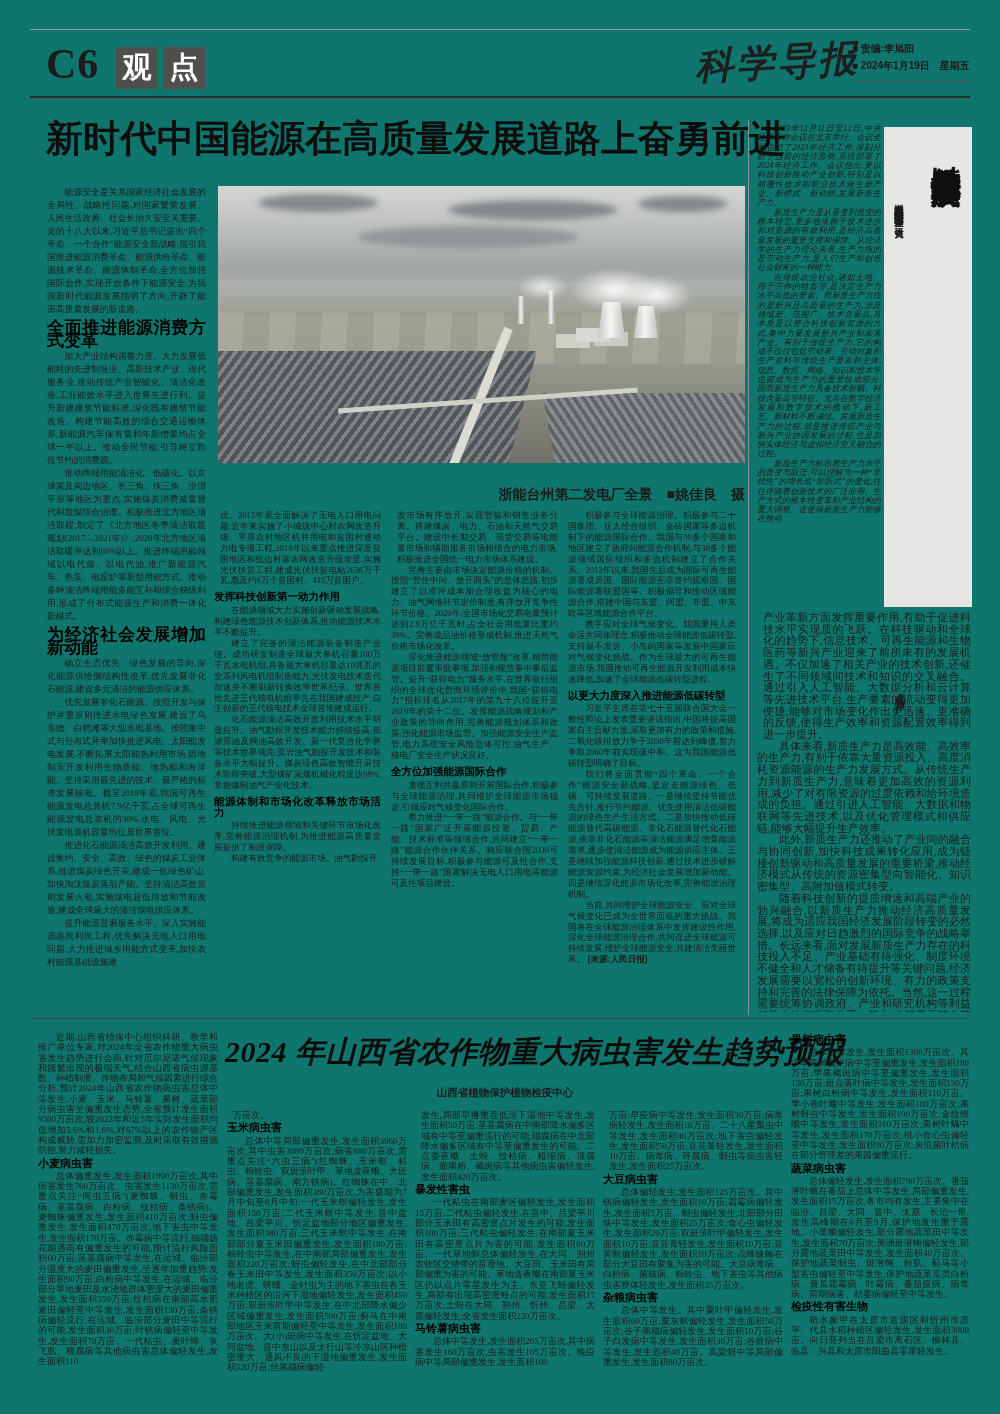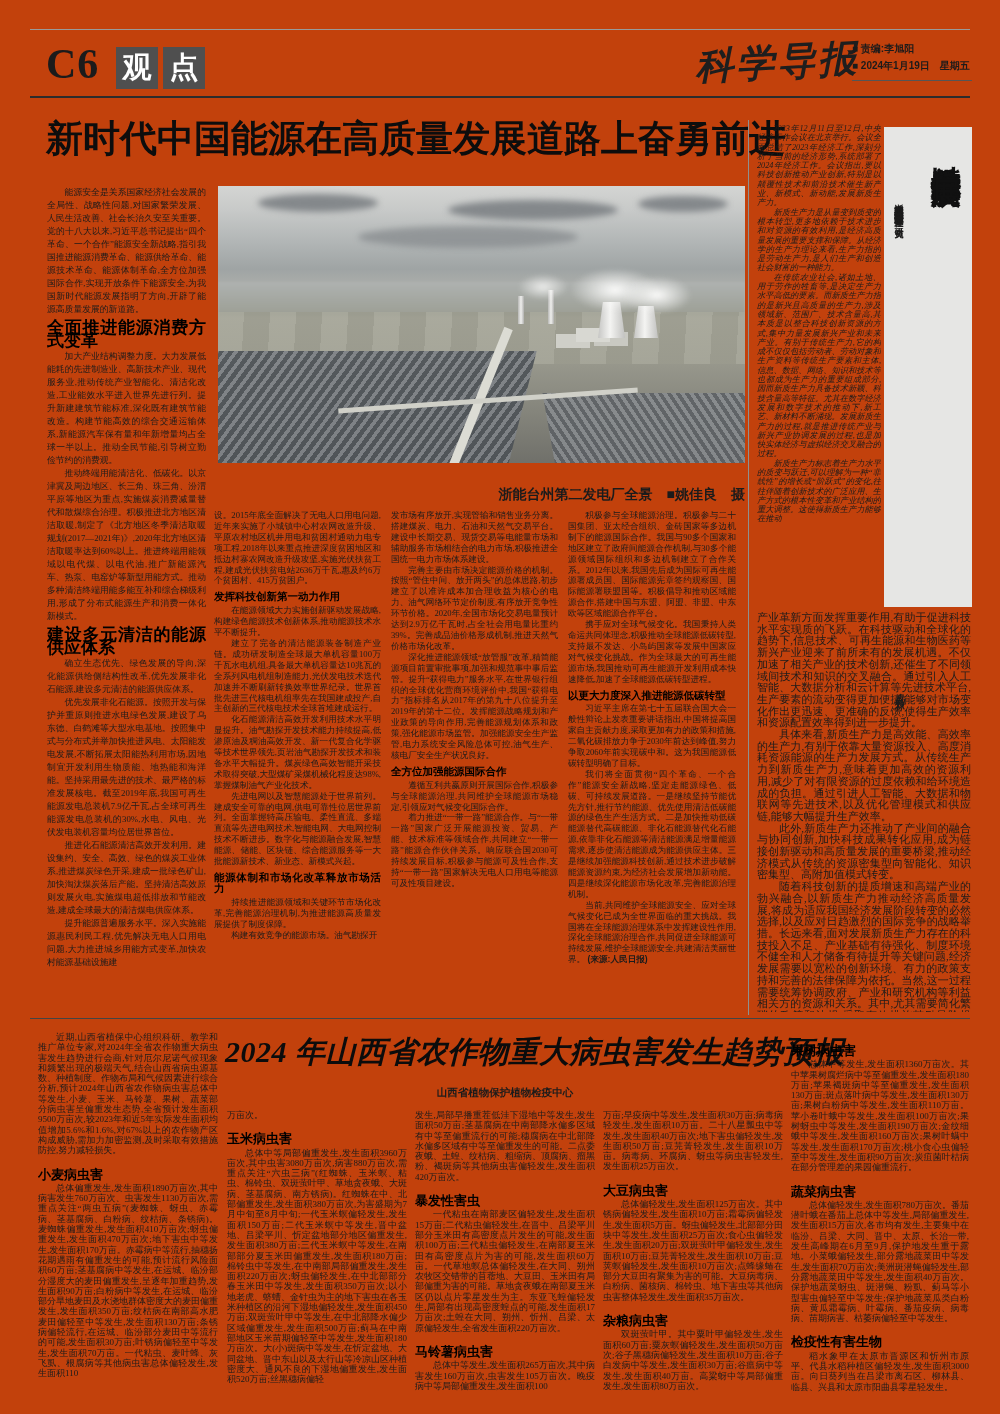--- a/index.html
+++ b/index.html
@@ -1,19 +1,19 @@
 <!DOCTYPE html>
 <html><head>
 <meta charset="utf-8">
 <style>
   html,body{margin:0;padding:0;}
   body{background:#888;}
   .page{
     position:relative;width:1000px;height:1414px;margin:0 auto;
-    background:#c2410c;overflow:hidden;color:#1b1b1b;
+    background:#0f766e;overflow:hidden;color:#1b1b1b;
     font-family:"Liberation Serif","DejaVu Serif",serif;
   }
   
   .top-rule{position:absolute;left:30px;top:29px;width:940px;height:1px;background:#9a9a9a;}
   .edition{position:absolute;left:46px;top:40px;font-size:42px;font-weight:bold;
     font-family:"Liberation Serif","DejaVu Serif",serif;letter-spacing:1px;}
   .badge{position:absolute;top:47px;width:42px;height:42px;background:#4f4f4f;color:#fff;
     display:flex;align-items:center;justify-content:center;font-size:29px;font-weight:bold;
     font-family:"Liberation Sans","DejaVu Sans",sans-serif;}
   .badge.b1{left:116px;} .badge.b2{left:163px;}
@@ -24,21 +24,21 @@
     font-family:"Liberation Sans","DejaVu Sans",sans-serif;line-height:17px;
     border-bottom:1px solid #555;padding-bottom:6px;}
   .hdr-rule{position:absolute;left:30px;top:96px;width:940px;height:2px;background:#2c2c2c;}
 
   
   .e-headline{position:absolute;left:46px;top:114px;width:700px;text-align:center;
     font-size:37px;font-weight:900;letter-spacing:0px;white-space:nowrap;
     font-family:"Liberation Sans","DejaVu Sans",sans-serif;color:#0d0d0d;}
   .ncol{position:absolute;overflow:hidden;text-align:justify;}
   .ncol .para{margin:0;text-indent:2em;}
-  .ncol .para.noindent{text-indent:0;}
+  .ncol .para.noindent{text-indent:0;margin-left:6px;}
   .ncol .subhead{margin:5px 0 3px 0;font-family:"Liberation Sans","DejaVu Sans",sans-serif;
     font-weight:bold;color:#000;}
   .e-col1{left:47px;top:186px;width:159px;height:826px;font-size:8.8px;line-height:13px;}
   .e-col1 .subhead{font-size:17px;}
   .e-c234{top:510px;height:503px;font-size:8.6px;line-height:10.9px;}
   .e-col2{left:214px;width:167px;}
   .e-col3{left:391px;width:167px;}
   .e-col4{left:568px;width:168px;}
   .e-c234 .subhead{font-size:10.5px;}
   .src-tag{font-weight:bold;font-family:"Liberation Sans","DejaVu Sans",sans-serif;}
@@ -89,21 +89,21 @@
   
   .mid-rule{position:absolute;left:30px;top:1018px;width:940px;height:1px;background:#444;}
 
   
   .p-headline{position:absolute;left:225px;top:1032px;width:560px;text-align:center;
     font-size:30px;font-weight:900;font-style:italic;letter-spacing:0.5px;white-space:nowrap;
     font-family:"Liberation Serif","DejaVu Serif",serif;color:#0c0c0c;}
   .p-byline{position:absolute;left:225px;top:1086px;width:560px;text-align:center;
     font-size:10.5px;font-weight:bold;font-family:Liberation Mono, monospace;}
   .p-col{font-size:9px;line-height:10.3px;}
-  .p-col .subhead{font-size:13px;margin:14px 0 3px 0;}
+  .p-col .subhead{font-size:11px;margin:2px 0 3px 0;}
   .p-col1{left:38px;top:1032px;width:180px;height:382px;}
   .p-col2{left:227px;top:1110px;width:180px;height:304px;}
   .p-col3{left:415px;top:1110px;width:180px;height:304px;}
   .p-col4{left:603px;top:1110px;width:180px;height:304px;}
   .p-col5{left:791px;top:1032px;width:178px;height:382px;}
 </style>
 </head>
 <body>
 
 <div class="page">
@@ -145,33 +145,32 @@
     <div class="ph ph-steam" style="left:404px;top:90px;width:70px;height:38px;"></div>
     <div class="ph ph-steam" style="left:300px;top:88px;width:50px;height:26px;opacity:.8;"></div>
   </div>
   <div class="photo-caption">浙能台州第二发电厂全景　■姚佳良　摄</div>
 
   <div class="ncol e-col1">
       <p class="para">能源安全是关系国家经济社会发展的全局性、战略性问题,对国家繁荣发展、人民生活改善、社会长治久安至关重要。党的十八大以来,习近平总书记提出“四个革命、一个合作”能源安全新战略,指引我国推进能源消费革命、能源供给革命、能源技术革命、能源体制革命,全方位加强国际合作,实现开放条件下能源安全,为我国新时代能源发展指明了方向,开辟了能源高质量发展的新道路。</p>
       <h4 class="subhead">全面推进能源消费方式变革</h4>
       <p class="para">加大产业结构调整力度。大力发展低能耗的先进制造业、高新技术产业、现代服务业,推动传统产业智能化、清洁化改造,工业能效水平进入世界先进行列。提升新建建筑节能标准,深化既有建筑节能改造。构建节能高效的综合交通运输体系,新能源汽车保有量和年新增量均占全球一半以上。推动全民节能,引导树立勤俭节约的消费观。</p>
       <p class="para">推动终端用能清洁化、低碳化。以京津冀及周边地区、长三角、珠三角、汾渭平原等地区为重点,实施煤炭消费减量替代和散煤综合治理。积极推进北方地区清洁取暖,制定了《北方地区冬季清洁取暖规划(2017—2021年)》,2020年北方地区清洁取暖率达到60%以上。推进终端用能领域以电代煤、以电代油,推广新能源汽车、热泵、电窑炉等新型用能方式。推动多种清洁终端用能多能互补和综合梯级利用,形成了分布式能源生产和消费一体化新模式。</p>
-      <h4 class="subhead">建设多元清洁的能源供应体系</h4>
+      <h4 class="subhead">为经济社会发展增加新动能</h4>
       <p class="para">确立生态优先、绿色发展的导向,深化能源供给侧结构性改革,优先发展非化石能源,建设多元清洁的能源供应体系。</p>
       <p class="para">优先发展非化石能源。按照开发与保护并重原则推进水电绿色发展,建设了乌东德、白鹤滩等大型水电基地。按照集中式与分布式并举加快推进风电、太阳能发电发展,不断拓展太阳能热利用市场,因地制宜开发利用生物质能、地热能和海洋能。坚持采用最先进的技术、最严格的标准发展核电。截至2019年底,我国可再生能源发电总装机7.9亿千瓦,占全球可再生能源发电总装机的30%,水电、风电、光伏发电装机容量均位居世界首位。</p>
       <p class="para">推进化石能源清洁高效开发利用。建设集约、安全、高效、绿色的煤炭工业体系,推进煤炭绿色开采,建成一批绿色矿山,加快淘汰煤炭落后产能。坚持清洁高效原则发展火电,实施煤电超低排放和节能改造,建成全球最大的清洁煤电供应体系。</p>
       <p class="para">提升能源普遍服务水平。深入实施能源惠民利民工程,优先解决无电人口用电问题,大力推进城乡用能方式变革,加快农村能源基础设施建</p>
     </div>
   <div class="ncol e-c234 e-col2">
       <p class="para noindent">设。2015年底全面解决了无电人口用电问题,近年来实施了小城镇中心村农网改造升级、平原农村地区机井用电和贫困村通动力电专项工程,2018年以来重点推进深度贫困地区和抵边村寨农网改造升级攻坚,实施光伏扶贫工程,建成光伏扶贫电站2636万千瓦,惠及约6万个贫困村、415万贫困户。</p>
       <h4 class="subhead">发挥科技创新第一动力作用</h4>
       <p class="para">在能源领域大力实施创新驱动发展战略,构建绿色能源技术创新体系,推动能源技术水平不断提升。</p>
       <p class="para">建立了完备的清洁能源装备制造产业链。成功研发制造全球最大单机容量100万千瓦水电机组,具备最大单机容量达10兆瓦的全系列风电机组制造能力,光伏发电技术迭代加速并不断刷新转换效率世界纪录。世界首批先进三代核电机组率先在我国建成投产,自主创新的三代核电技术全球首堆建成运行。</p>
       <p class="para">化石能源清洁高效开发利用技术水平明显提升。油气勘探开发技术能力持续提高,低渗原油及稠油高效开发、新一代复合化学驱等技术世界领先,页岩油气勘探开发技术和装备水平大幅提升。煤炭绿色高效智能开采技术取得突破,大型煤矿采煤机械化程度达98%,掌握煤制油气产业化技术。</p>
-      <p class="para">先进电网以及智慧能源处于世界前列。建成安全可靠的电网,供电可靠性位居世界前列。全面掌握特高压输电、柔性直流、多端直流等先进电网技术,智能电网、大电网控制技术不断进步。数字化与能源融合发展,智慧能源、储能、区块链、综合能源服务等一大批能源新技术、新业态、新模式兴起。</p>
       <h4 class="subhead">能源体制和市场化改革释放市场活力</h4>
       <p class="para">持续推进能源领域和关键环节市场化改革,完善能源治理机制,为推进能源高质量发展提供了制度保障。</p>
       <p class="para">构建有效竞争的能源市场。油气勘探开</p>
     </div>
   <div class="ncol e-c234 e-col3">
       <p class="para noindent">发市场有序放开,实现管输和销售业务分离。搭建煤炭、电力、石油和天然气交易平台。建设中长期交易、现货交易等电能量市场和辅助服务市场相结合的电力市场,积极推进全国统一电力市场体系建设。</p>
       <p class="para">完善主要由市场决定能源价格的机制。按照“管住中间、放开两头”的总体思路,初步建立了以准许成本加合理收益为核心的电力、油气网络环节定价制度,有序放开竞争性环节价格。2020年,全国市场化交易电量预计达到2.9万亿千瓦时,占全社会用电量比重约39%。完善成品油价格形成机制,推进天然气价格市场化改革。</p>
       <p class="para">深化推进能源领域“放管服”改革,精简能源项目前置审批事项,加强和规范事中事后监管。提升“获得电力”服务水平,在世界银行组织的全球优化营商环境评价中,我国“获得电力”指标排名从2017年的第九十八位提升至2019年的第十二位。发挥能源战略规划和产业政策的导向作用,完善能源规划体系和政策,强化能源市场监管。加强能源安全生产监管,电力系统安全风险总体可控,油气生产、核电厂安全生产状况良好。</p>
       <h4 class="subhead">全方位加强能源国际合作</h4>
       <p class="para">遵循互利共赢原则开展国际合作,积极参与全球能源治理,共同维护全球能源市场稳定,引领应对气候变化国际合作。</p>
@@ -224,21 +223,21 @@
       <h4 class="subhead">暴发性害虫</h4>
       <p class="para">一代粘虫在南部麦区偏轻发生,发生面积15万亩;二代粘虫偏轻发生,在晋中、吕梁平川部分玉米田有高密度点片发生的可能,发生面积100万亩;三代粘虫偏轻发生,在南部夏玉米田有高密度点片为害的可能,发生面积60万亩。一代草地螟总体偏轻发生,在大同、朔州农牧区交错带的苜蓿地、大豆田、玉米田有局部偏重为害的可能。草地贪夜蛾在南部夏玉米区仍以点片零星发生为主。东亚飞蝗偏轻发生,局部有出现高密度蝗点的可能,发生面积17万亩次;土蝗在大同、朔州、忻州、吕梁、太原偏轻发生,全省发生面积220万亩次。</p>
       <h4 class="subhead">马铃薯病虫害</h4>
       <p class="para">总体中等发生,发生面积265万亩次,其中病害发生160万亩次,虫害发生105万亩次。晚疫病中等局部偏重发生,发生面积100</p>
     </div>
   <div class="ncol p-col p-col4">
       <p class="para noindent">万亩;早疫病中等发生,发生面积30万亩;病毒病轻发生,发生面积10万亩。二十八星瓢虫中等发生,发生面积40万亩次;地下害虫偏轻发生,发生面积50万亩;豆芫菁轻发生,发生面积10万亩。病毒病、环腐病、蚜虫等病虫害轻发生,发生面积25万亩次。</p>
       <h4 class="subhead">大豆病虫害</h4>
       <p class="para">总体偏轻发生,发生面积125万亩次。其中锈病偏轻发生,发生面积10万亩;霜霉病偏轻发生,发生面积5万亩。蚜虫偏轻发生,北部部分田块中等发生,发生面积25万亩次;食心虫偏轻发生,发生面积20万亩;双斑萤叶甲偏轻发生,发生面积10万亩;豆芫菁轻发生,发生面积10万亩;豆荚螟偏轻发生,发生面积10万亩次;点蜂缘蝽在部分大豆田有聚集为害的可能。大豆病毒病、白粉病、菌核病、棉铃虫、地下害虫等其他病虫害整体轻发生,发生面积35万亩次。</p>
       <h4 class="subhead">杂粮病虫害</h4>
-      <p class="para">双斑萤叶甲。其中粟叶甲偏轻发生,发生面积60万亩;粟灰螟偏轻发生,发生面积50万亩次;谷子黑穗病偏轻发生,发生面积10万亩;谷子白发病中等发生,发生面积30万亩;谷瘟病中等发生,发生面积40万亩。高粱蚜中等局部偏重发生,发生面积80万亩次。</p>
+      <p class="para">总体中等发生。其中粟叶甲偏轻发生,发生面积60万亩;粟灰螟偏轻发生,发生面积50万亩次;谷子黑穗病偏轻发生,发生面积10万亩;谷子白发病中等发生,发生面积30万亩;谷瘟病中等发生,发生面积40万亩。高粱蚜中等局部偏重发生,发生面积80万亩次。</p>
     </div>
   <div class="ncol p-col p-col5">
       <h4 class="subhead">果树病虫害</h4>
       <p class="para">总体中等发生,发生面积1360万亩次。其中苹果树腐烂病中等至偏重发生,发生面积180万亩;苹果褐斑病中等至偏重发生,发生面积130万亩;斑点落叶病中等发生,发生面积130万亩;果树白粉病中等发生,发生面积110万亩。苹小卷叶蛾中等发生,发生面积100万亩次;果树蚜虫中等发生,发生面积190万亩次;金纹细蛾中等发生,发生面积160万亩次;果树叶螨中等发生,发生面积170万亩次;桃小食心虫偏轻至中等发生,发生面积90万亩次;炭疽菌叶枯病在部分管理差的果园偏重流行。</p>
       <h4 class="subhead">蔬菜病虫害</h4>
       <p class="para">总体偏轻发生,发生面积780万亩次。番茄潜叶蛾在番茄上总体中等发生,局部偏重发生,发生面积15万亩次,各市均有发生,主要集中在临汾、吕梁、大同、晋中、太原、长治一带,发生高峰期在6月至9月,保护地发生重于露地。小菜蛾偏轻发生,部分露地蔬菜田中等发生,发生面积70万亩次;美洲斑潜蝇偏轻发生,部分露地蔬菜田中等发生,发生面积40万亩次。保护地蔬菜蚜虫、斑潜蝇、粉虱、蓟马等小型害虫偏轻至中等发生;保护地蔬菜瓜类白粉病、黄瓜霜霉病、叶霉病、番茄疫病、病毒病、苗期病害、枯萎病偏轻至中等发生。</p>
       <h4 class="subhead">检疫性有害生物</h4>
       <p class="para">稻水象甲在太原市晋源区和忻州市原平、代县水稻种植区偏轻发生,发生面积3000亩。向日葵列当在吕梁市离石区、柳林县、临县、兴县和太原市阳曲县零星轻发生。</p>
     </div>
 

